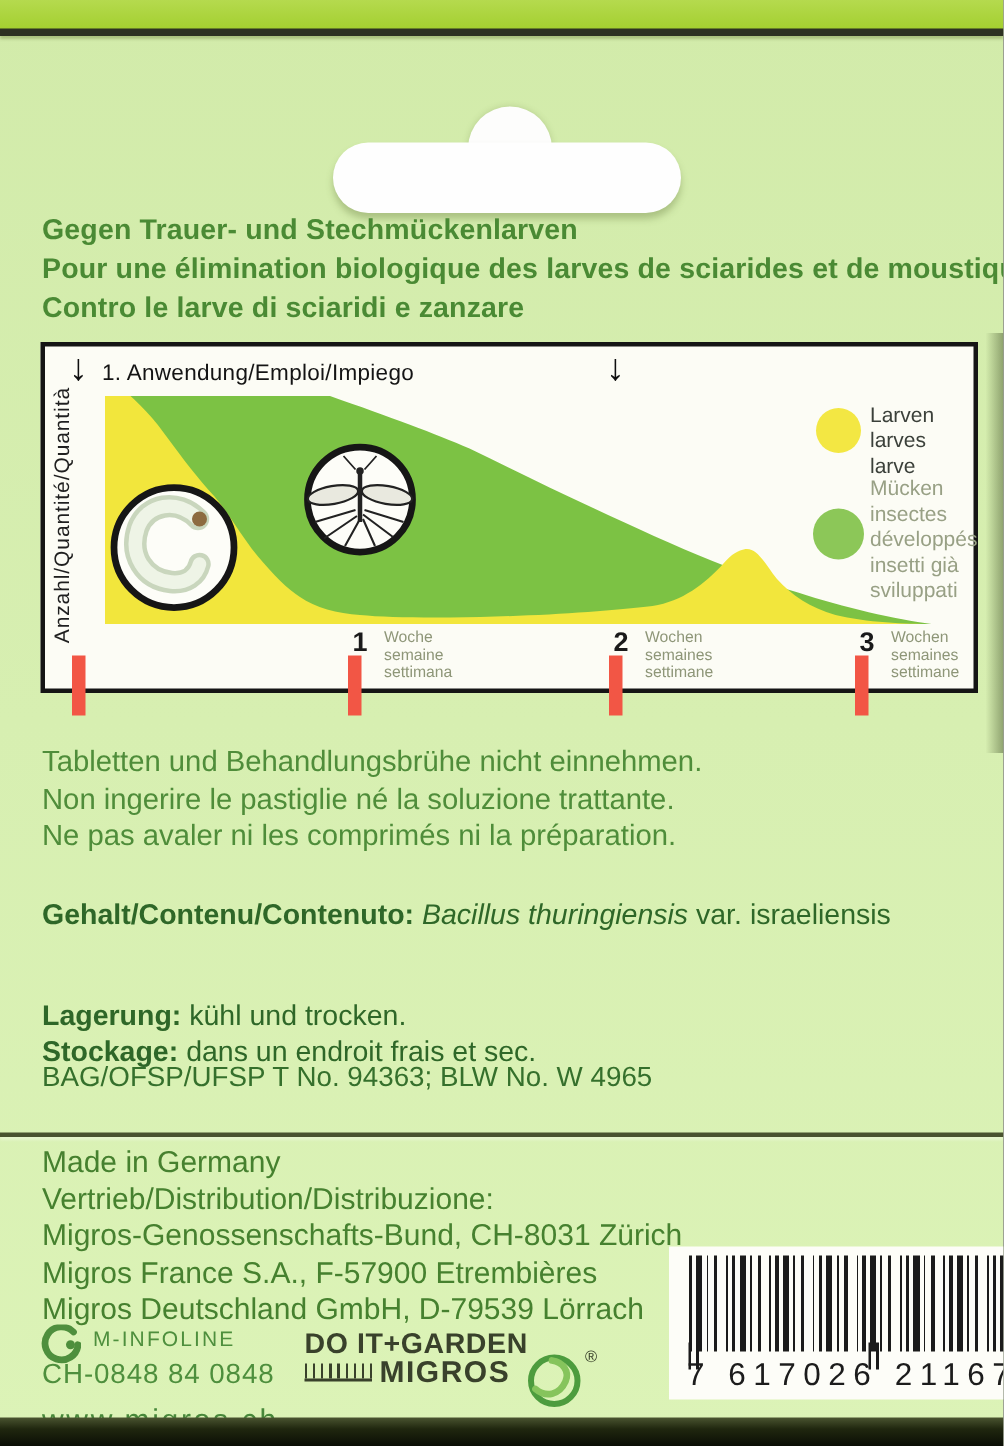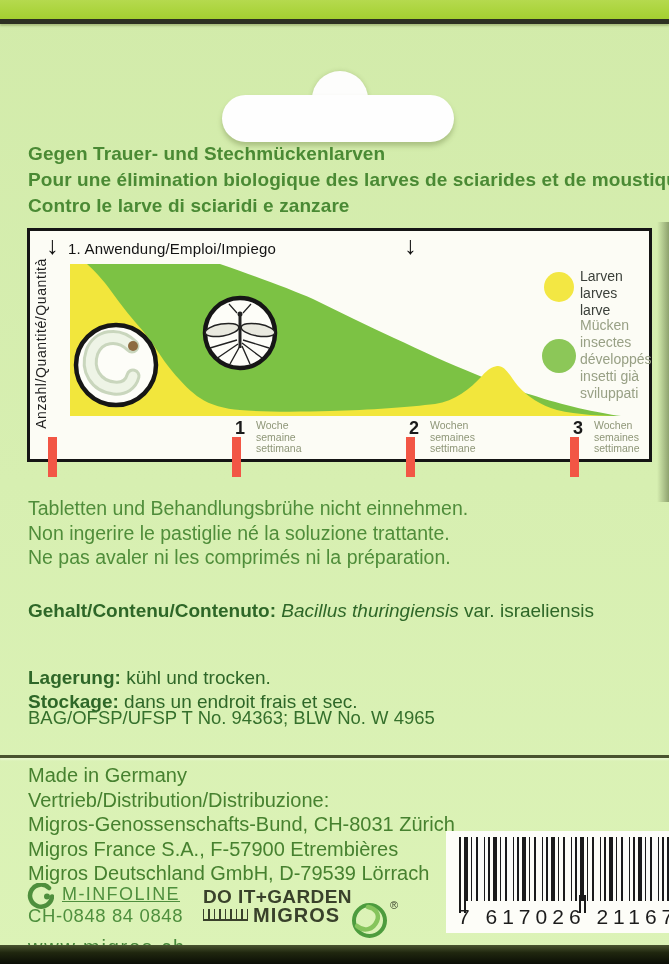--- a/index.html
+++ b/index.html
@@ -60,21 +60,21 @@
       #1b1b1b 0 2px,transparent 2px 5px,#1b1b1b 5px 9px,transparent 9px 12px,
       #1b1b1b 12px 13px,transparent 13px 17px,#1b1b1b 17px 19px,transparent 19px 25px,
       #1b1b1b 25px 26px,transparent 26px 29px);}
   .guard{position:absolute;top:64px;width:7px;height:18px;
     background:repeating-linear-gradient(90deg,#1b1b1b 0 2px,transparent 2px 5px,#1b1b1b 5px 7px);}
   .guard.g1{left:13px;} .guard.g2{left:133px;} .guard.g3{left:252px;}
   .barcode-digits{position:absolute;left:12px;top:74px;font-size:21px;letter-spacing:5px;
     color:#1c1c1c;white-space:nowrap;}
   
   .minfo-icon{position:absolute;left:27px;top:883px;width:27px;height:27px;}
-  .minfo-name{position:absolute;left:62px;top:884px;font-size:18px;letter-spacing:1.4px;color:#4e8f3d;text-decoration:underline;}
+  .minfo-name{position:absolute;left:62px;top:884px;font-size:14px;letter-spacing:1.4px;color:#4e8f3d;}
   .minfo-phone{position:absolute;left:28px;top:905px;font-size:18.5px;letter-spacing:.6px;color:#4e8f3d;}
   .minfo-web{position:absolute;left:28px;top:924px;font-size:20px;font-weight:400;
     letter-spacing:1.8px;color:#47883a;margin-top:12px;}
   .brand1{position:absolute;left:203px;top:886px;font-size:19px;font-weight:800;color:#39412b;letter-spacing:.4px;}
   .ruler-icon{position:absolute;left:203px;top:909px;width:45px;height:10px;
     border-bottom:2.5px solid #39412b;
     background:repeating-linear-gradient(90deg,#39412b 0 1.5px,transparent 1.5px 5.5px);}
   .brand2{position:absolute;left:253px;top:904px;font-size:20px;font-weight:800;color:#39412b;letter-spacing:1px;}
   .green-dot{position:absolute;left:351px;top:902px;width:37px;height:37px;}
   .reg-mark{position:absolute;left:390px;top:899px;font-size:11px;color:#39412b;}

